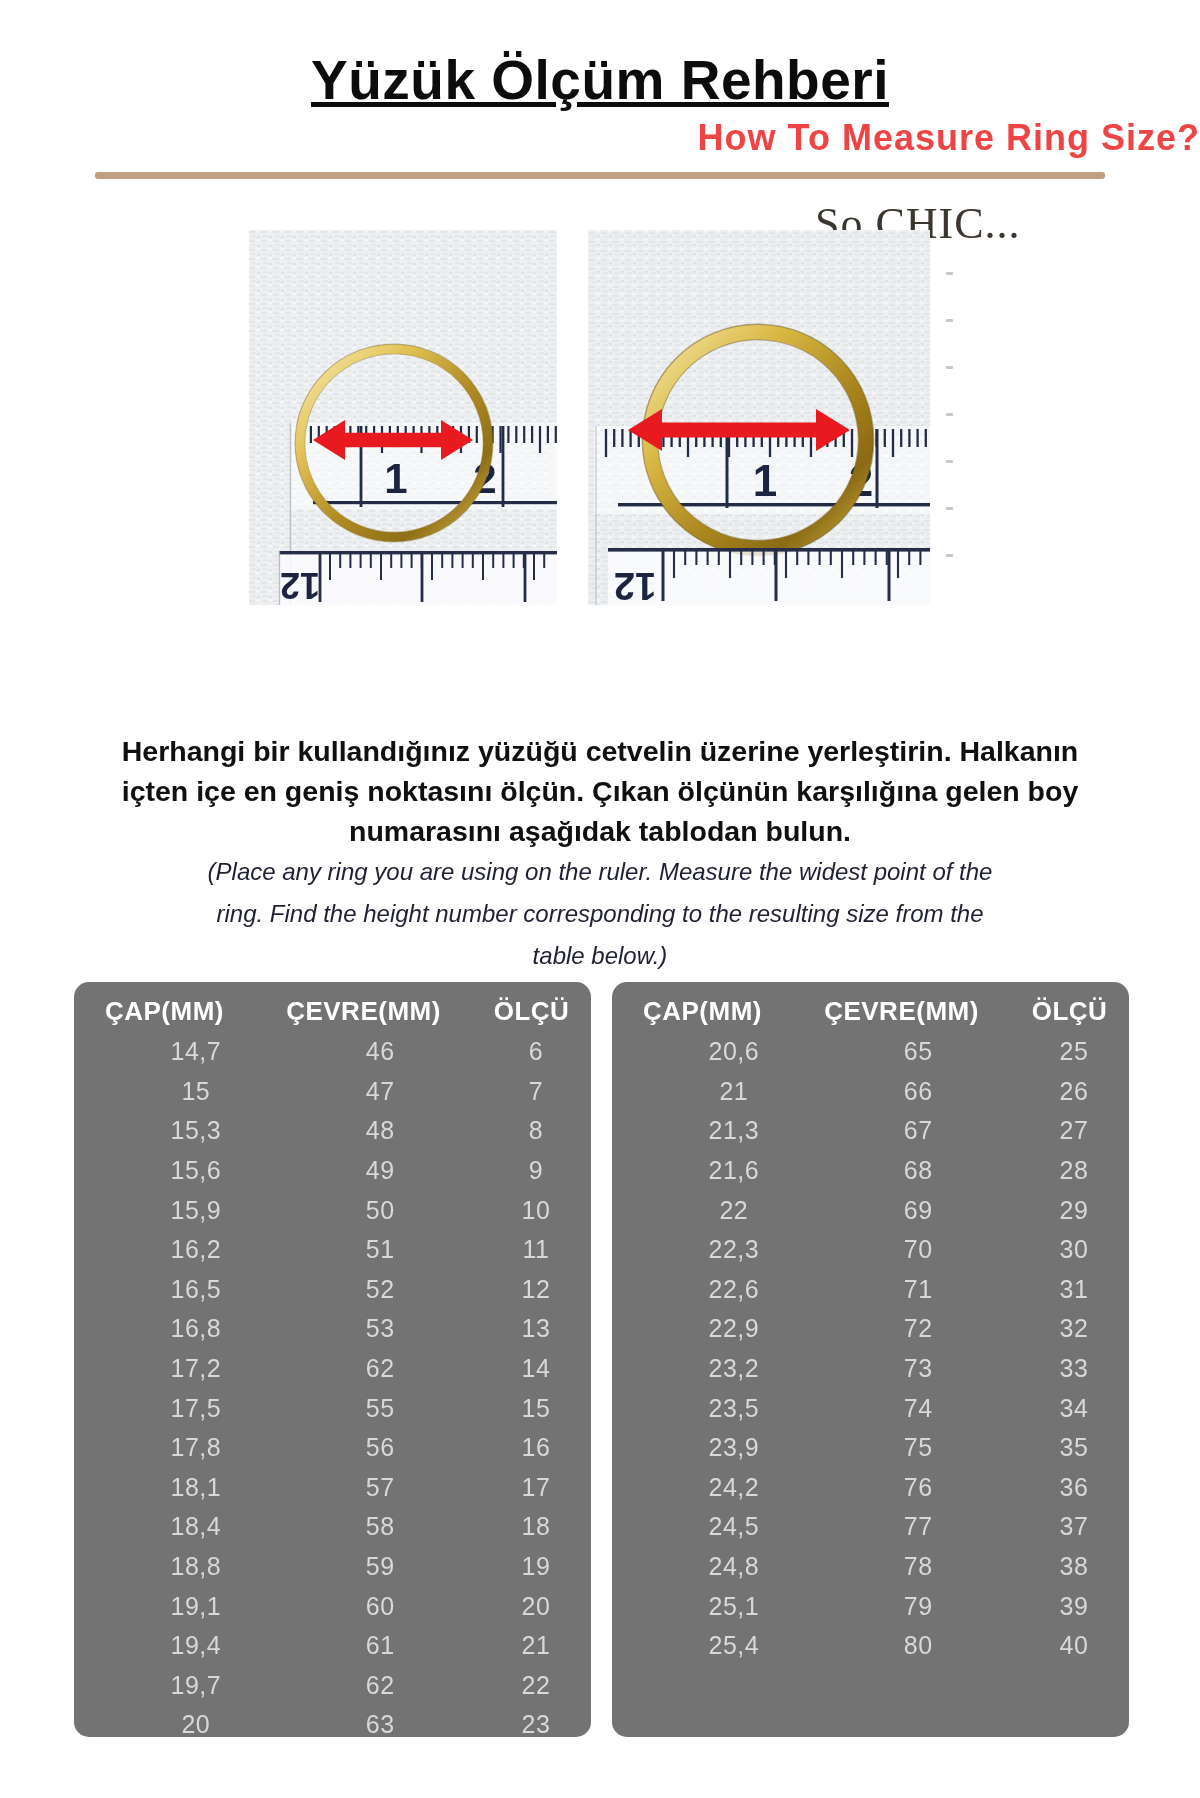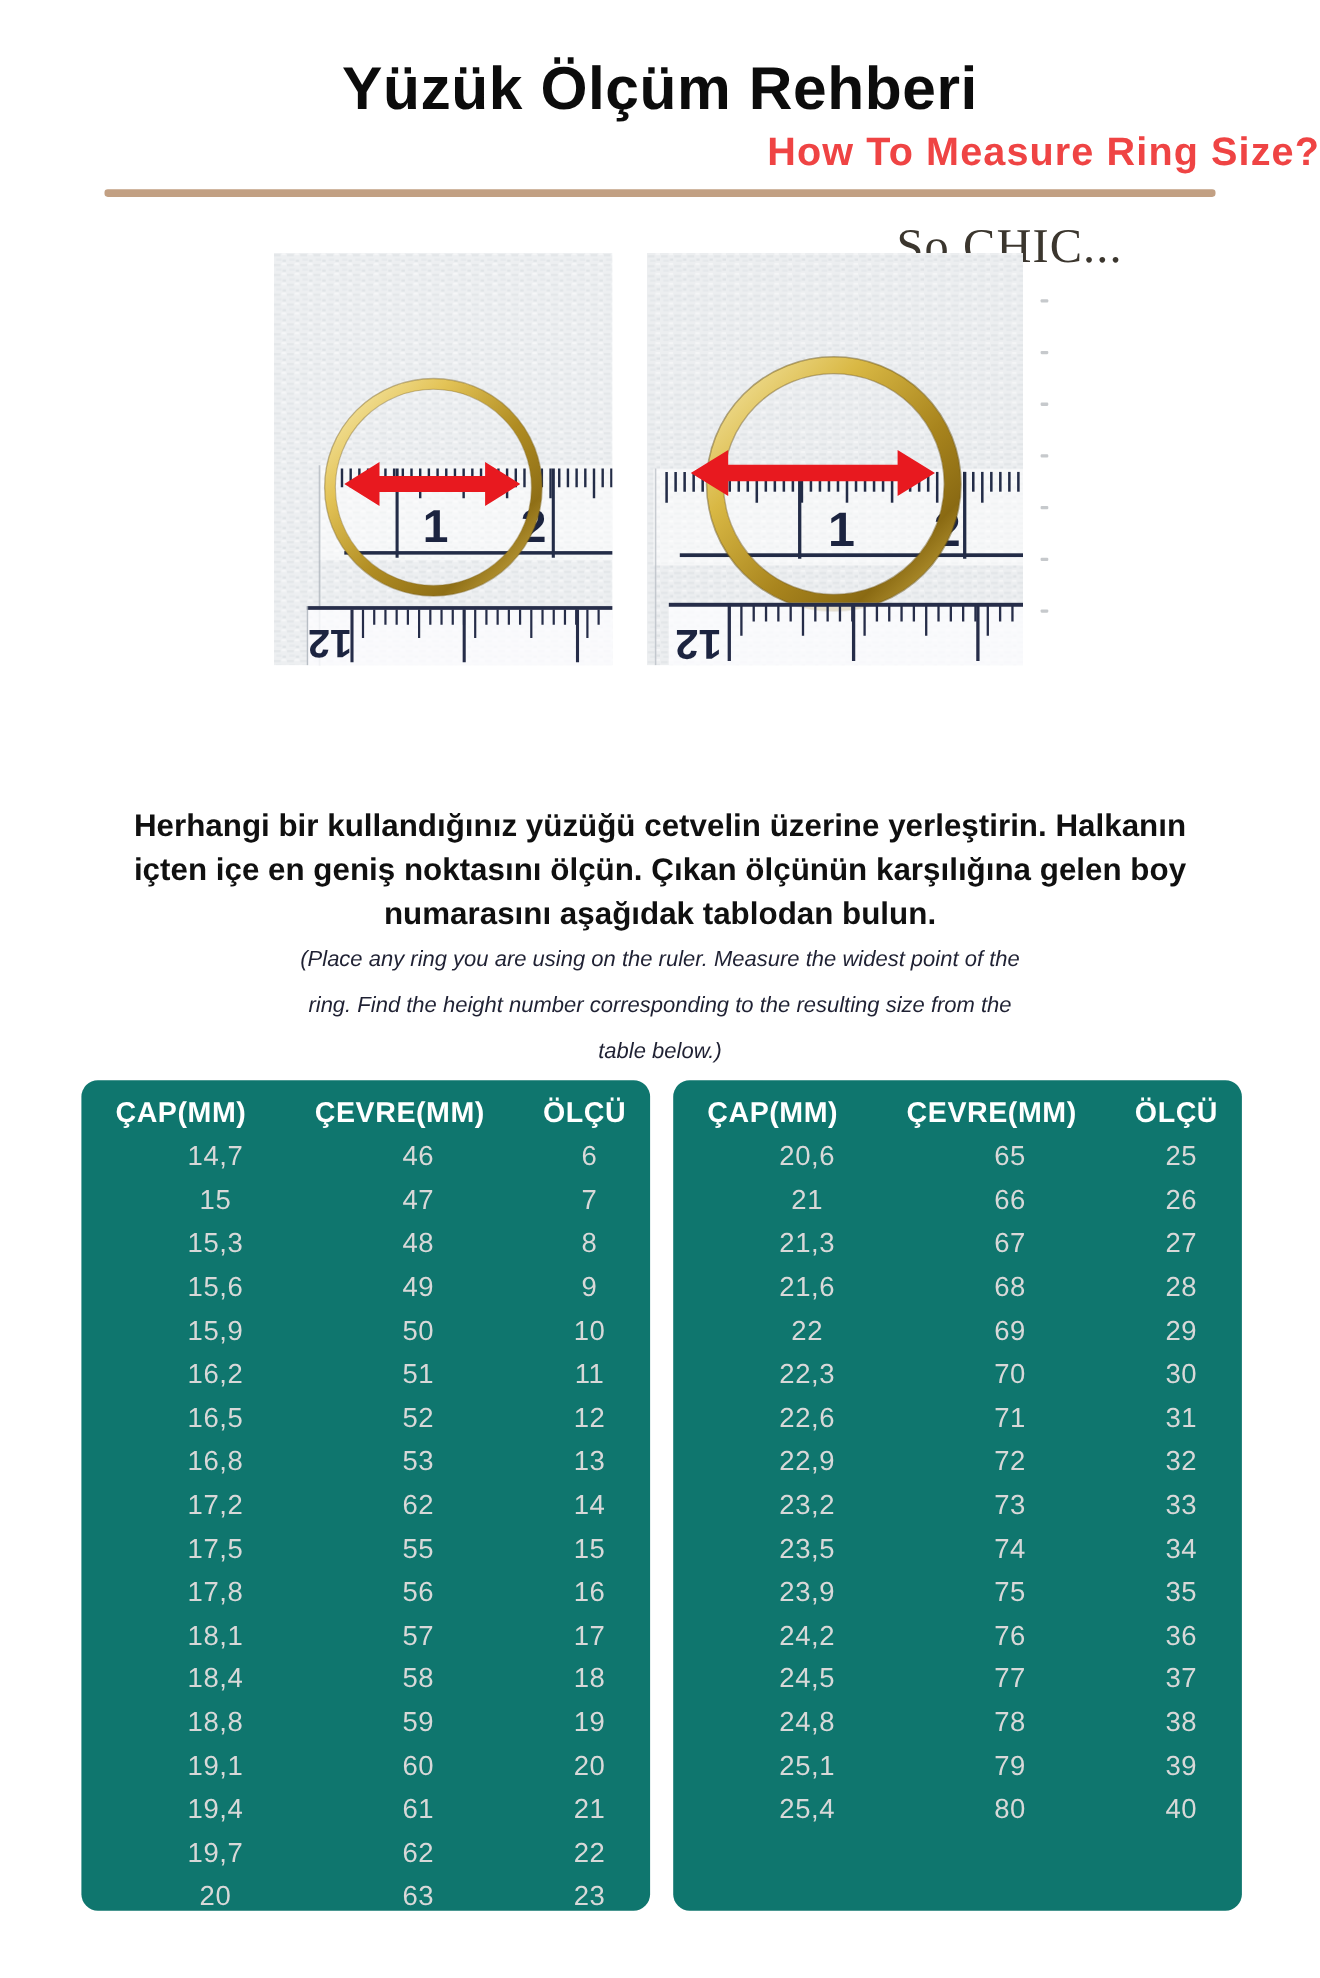--- a/index.html
+++ b/index.html
@@ -1,41 +1,41 @@
 <!DOCTYPE html>
 <html><head>
 <meta charset="utf-8">
 <style>
   html,body{margin:0;padding:0;background:#ffffff;}
   .page{position:relative;width:1200px;height:1798px;background:#fff;overflow:hidden;
         font-family:"Liberation Sans",sans-serif;}
 
   .title{position:absolute;top:48px;left:0;width:100%;text-align:center;
-         font-size:55px;font-weight:800;color:#0c0c0c;letter-spacing:.5px;}
+         font-size:55px;font-weight:800;color:#0c0c0c;letter-spacing:.5px;text-decoration:underline;}
   .subtitle{position:absolute;top:117px;left:0;width:100%;text-align:right;
             font-size:36px;font-weight:700;color:#ef4444;letter-spacing:1px;}
   .divider{position:absolute;left:95px;top:172px;width:1010px;height:7px;
            background:#c2a083;border-radius:3px;}
   .logo{position:absolute;top:198px;left:815px;width:260px;
         font-family:"Liberation Serif",serif;font-size:44px;color:#3b362e;letter-spacing:1px;}
 
   .photo{position:absolute;top:230px;overflow:hidden;}
   .photo.pleft{left:249px;width:308px;height:375px;}
   .photo.pright{left:588px;width:342px;height:375px;}
   .photo svg{display:block;}
 
   .edge-marks{position:absolute;left:946px;top:272px;width:8px;}
   .edge-marks i{display:block;width:7px;height:3px;background:#c6c9cc;margin-bottom:44px;border-radius:1px;}
 
   .instr-tr{position:absolute;top:731px;left:0;width:100%;text-align:center;
             font-size:28.5px;font-weight:700;color:#101010;line-height:40px;}
   .instr-en{position:absolute;top:851px;left:0;width:100%;text-align:center;
-            font-size:20px;font-style:italic;color:#1f2133;line-height:42px;}
-
-  .size-table{position:absolute;top:982px;width:517px;height:755px;background:#0f766e;
+            font-size:24px;font-style:italic;color:#1f2133;line-height:42px;}
+
+  .size-table{position:absolute;top:982px;width:517px;height:755px;background:#737373;
               border-radius:15px;overflow:hidden;}
   .size-table.tleft{left:74px;}
   .size-table.tright{left:612px;}
   .thead{display:grid;grid-template-columns:35% 42% 23%;height:42px;align-items:center;padding-top:8px;}
   .th{text-align:center;font-weight:700;color:#ffffff;font-size:26px;letter-spacing:.5px;}
   .trow{display:grid;grid-template-columns:35% 42% 23%;height:39.6px;align-items:center;padding-left:38px;}
   .tcell{text-align:center;font-size:25px;color:#d8d8d8;letter-spacing:.5px;}
 </style>
 </head>
 <body>

